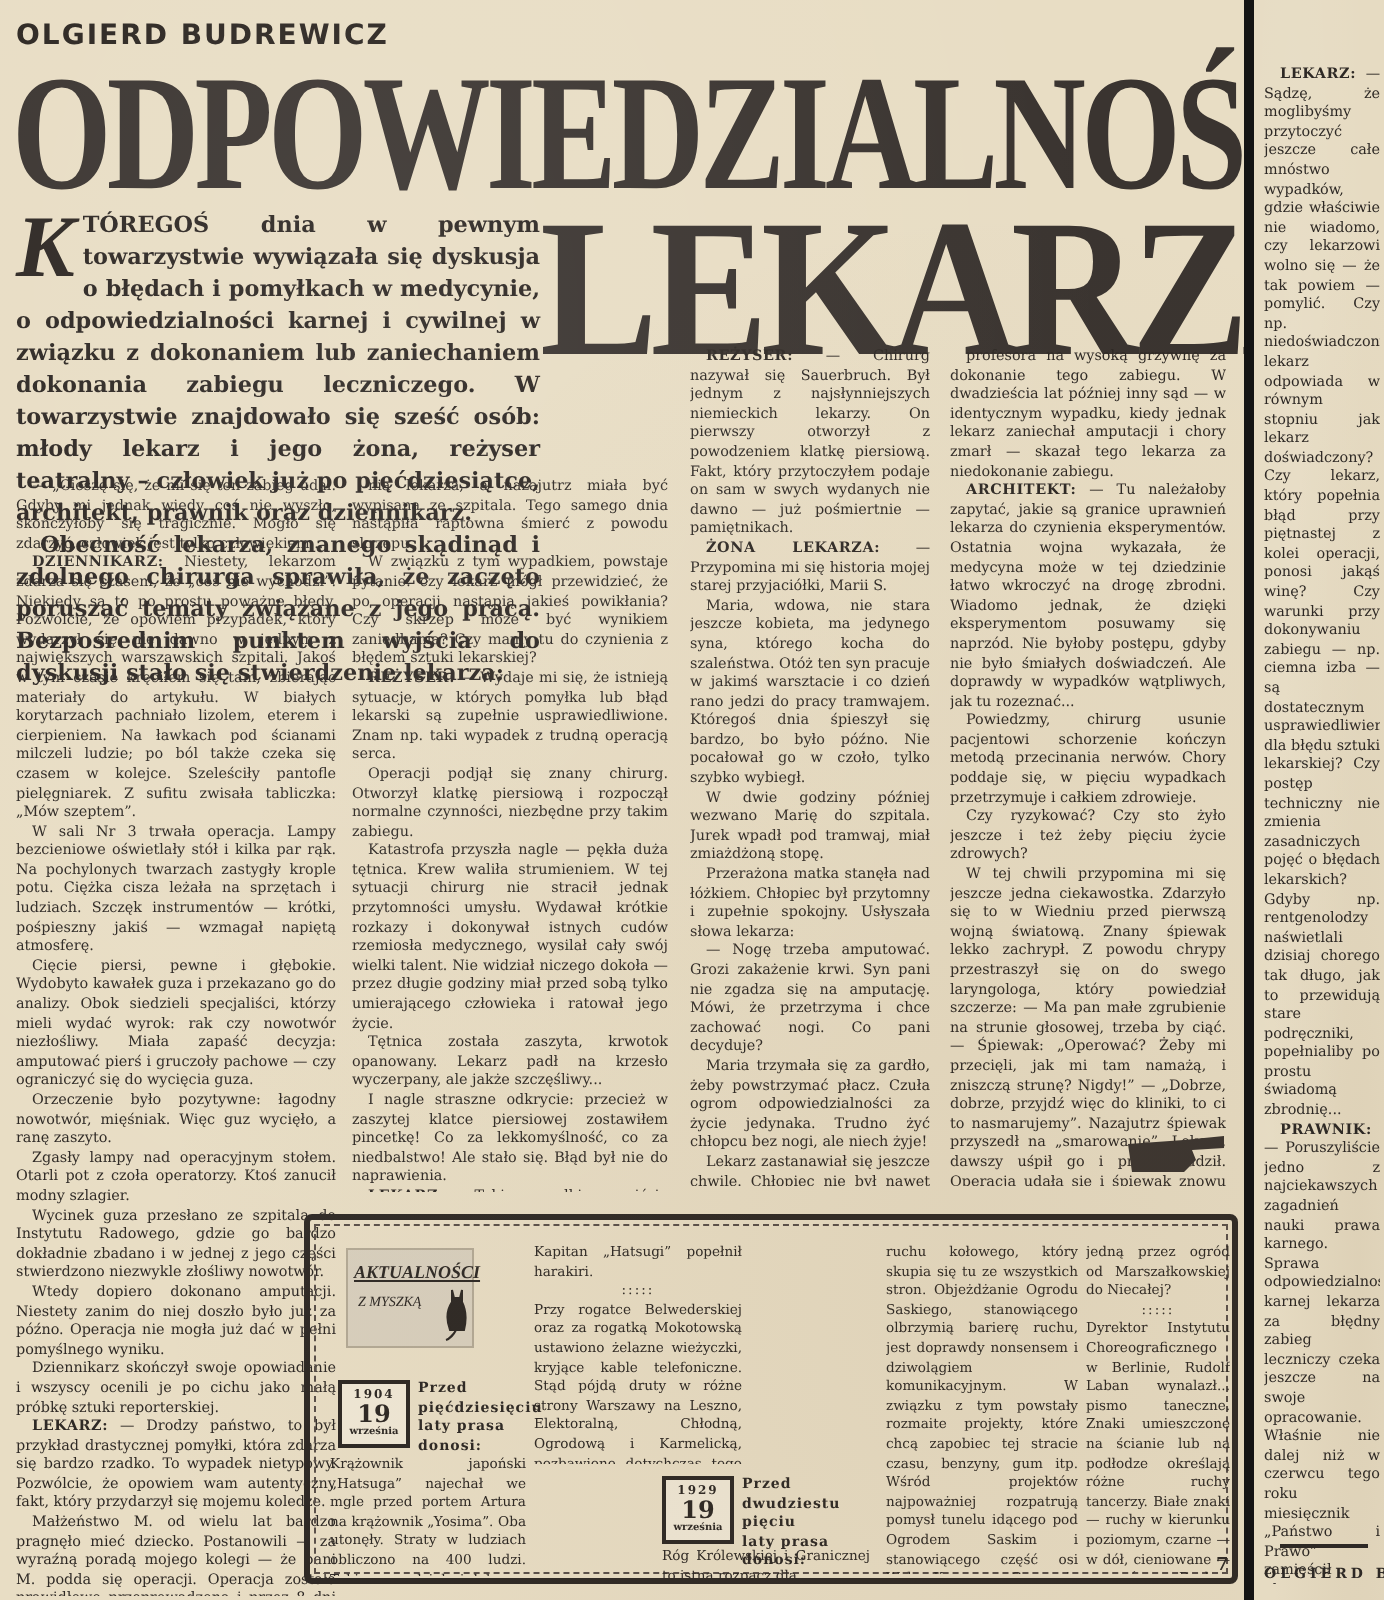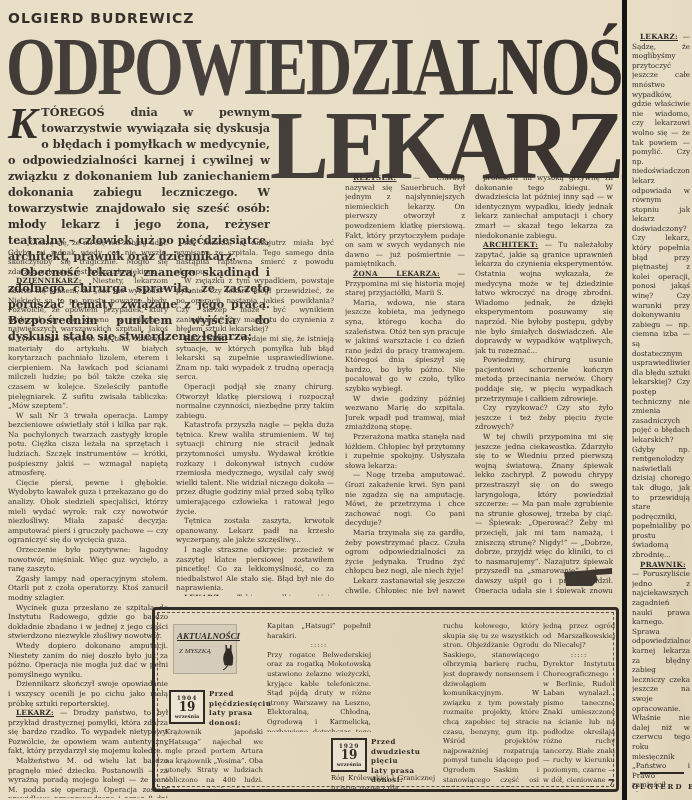--- a/index.html
+++ b/index.html
@@ -9,21 +9,21 @@
   .gutter{position:absolute;left:622px;top:0;width:5px;height:800px;background:#141414;}
   .byline{position:absolute;left:8px;top:10px;font-family:"DejaVu Sans",sans-serif;font-weight:bold;font-size:14px;letter-spacing:1px;color:#2b2520;}
   .title1{position:absolute;left:6px;top:26px;width:612px;font-family:"Liberation Serif",serif;font-weight:bold;font-size:82px;line-height:82px;letter-spacing:-3px;color:#3a3430;transform:scaleX(.78);transform-origin:left top;white-space:nowrap;}
   .title2{position:absolute;left:270px;top:96px;font-family:"Liberation Serif",serif;font-weight:bold;font-size:98px;line-height:98px;letter-spacing:-4px;color:#3a3430;transform:scaleX(.9);transform-origin:left top;white-space:nowrap;}
   .lead{position:absolute;left:8px;top:104px;width:262px;font-family:"DejaVu Serif",serif;font-weight:bold;font-size:11.2px;line-height:16px;color:#2d2723;text-align:justify;}
   .lead .dropcap{float:left;font-family:"Liberation Serif",serif;font-style:italic;font-size:44px;line-height:36px;margin:2px 4px 0 0;color:#2d2723;}
   .lead p{margin:0;text-indent:0;}
   .lead p+p{text-indent:12px;}
   .col{position:absolute;font-size:7.2px;line-height:9.6px;color:#2e2925;text-align:justify;overflow:hidden;}
   .col p{margin:0;text-indent:8px;}
-  .col .sp{font-weight:bold;letter-spacing:.3px;text-decoration:underline;}
+  .col .sp{font-weight:bold;letter-spacing:.3px;}
   .c1{left:8px;top:238px;width:160px;height:560px;}
   .c2{left:176px;top:238px;width:158px;height:358px;}
   .c3a{left:345px;top:173px;width:120px;height:420px;}
   .c4{left:475px;top:173px;width:138px;height:420px;}
   .colR{left:632px;top:32px;width:58px;height:760px;}
   .hand{position:absolute;left:562px;top:566px;width:52px;height:22px;}
   .box{position:absolute;left:152px;top:607px;width:467px;height:185px;border:3px solid #2e2925;border-radius:4px;box-sizing:border-box;}
   .box:before{content:"";position:absolute;inset:2px;border:1px dashed #5a504a;}
   .ak-logo{position:absolute;left:18px;top:14px;width:62px;height:48px;background:#d8cfbd;border:1px solid #b3a995;}
   .ak-logo .t1{position:absolute;left:3px;top:6px;font-family:"Liberation Serif",serif;font-style:italic;font-weight:bold;font-size:9px;color:#2e2925;text-decoration:underline;}

